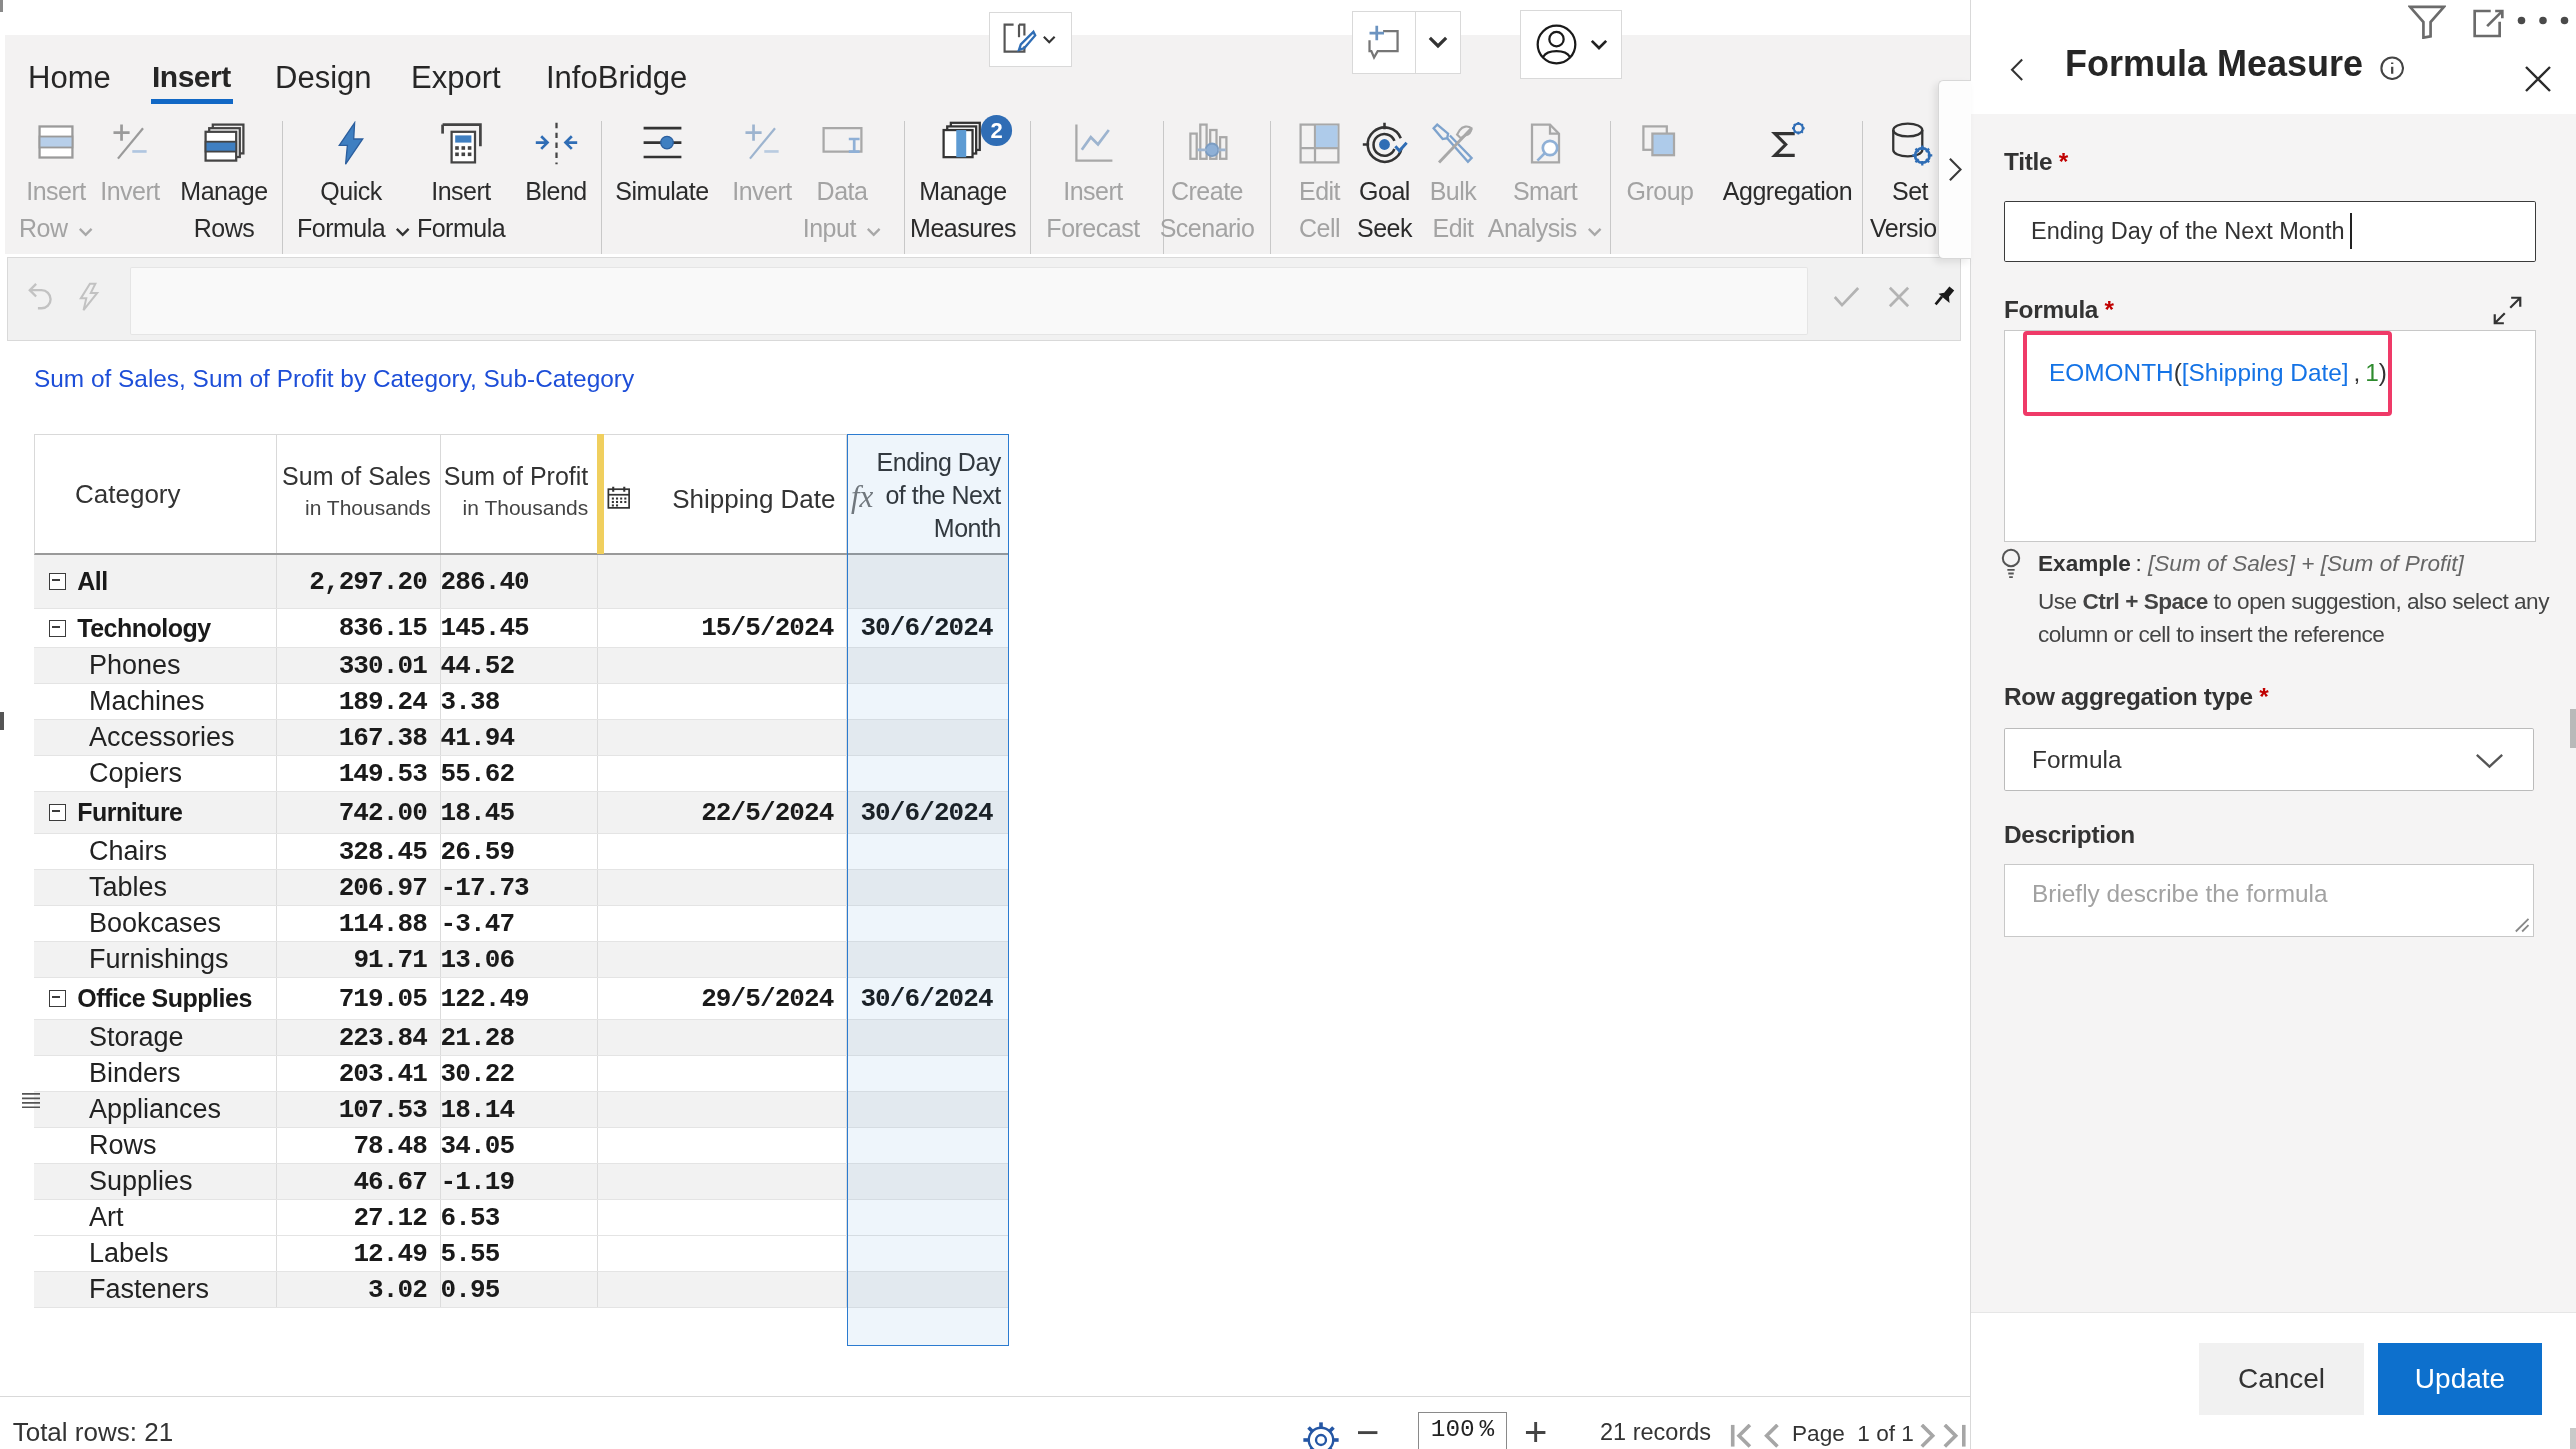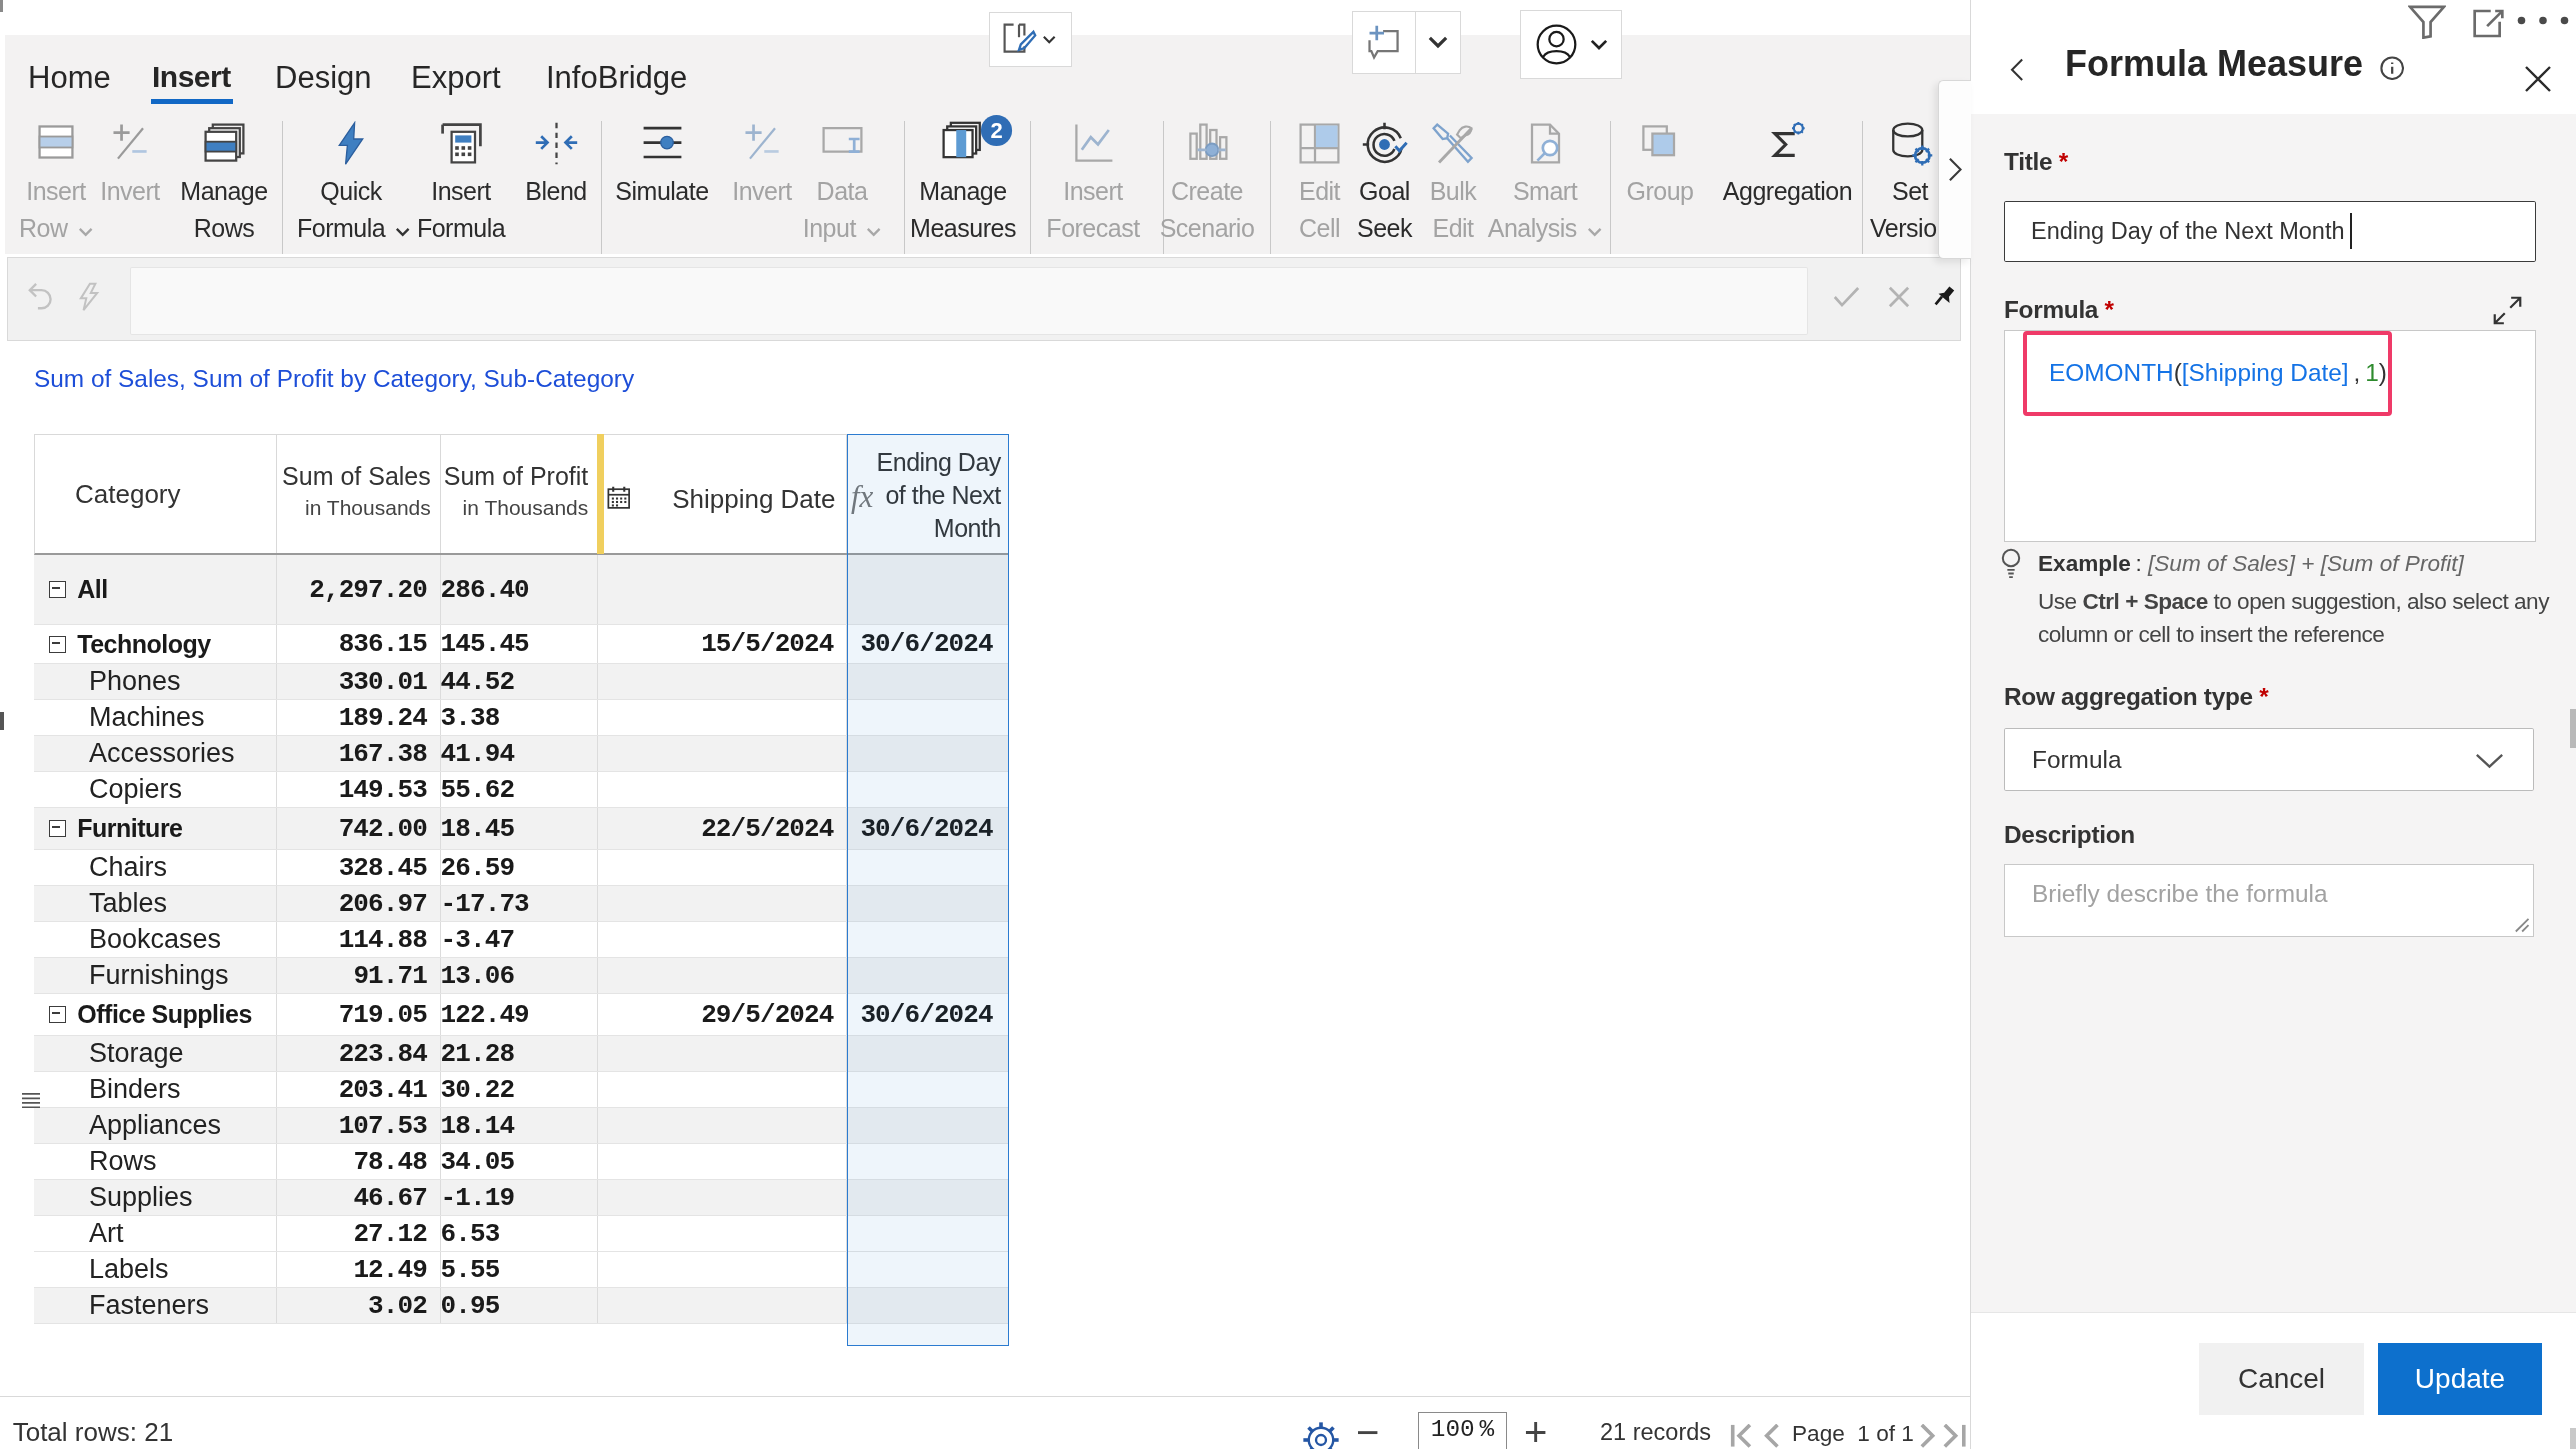--- a/index.html
+++ b/index.html
@@ -376,21 +376,21 @@
             </g>
           </svg>
         <span style="font-size:26px; color:#333; position:absolute; right:10px; top:49px; white-space:nowrap;">Shipping Date</span>
       </div>
       <div class="hc" style="width:162px; text-align:right; padding:11px 7.2px 0 0; position:relative;">
         <span style="position:absolute; left:4.5px; top:44px; font-family:'Liberation Serif',serif; font-style:italic; font-size:31px; color:#777;">fx</span>
         <div style="font-size:25px; letter-spacing:-0.5px; color:#333; line-height:33px; white-space:nowrap;">Ending Day<br>of the Next<br>Month</div>
       </div>
     </div>
 
-    <div class="trow g" style="height:70px;">
+    <div class="trow g" style="height:54px;">
         <div class="c c0">
           <span class="mbox"></span>
           <span class="cat">All</span>
         </div>
         <div class="c c1">
           <span class="num">2,297.20</span>
         </div>
         <div class="c c2">
           <span class="num">286.40</span>
         </div>

